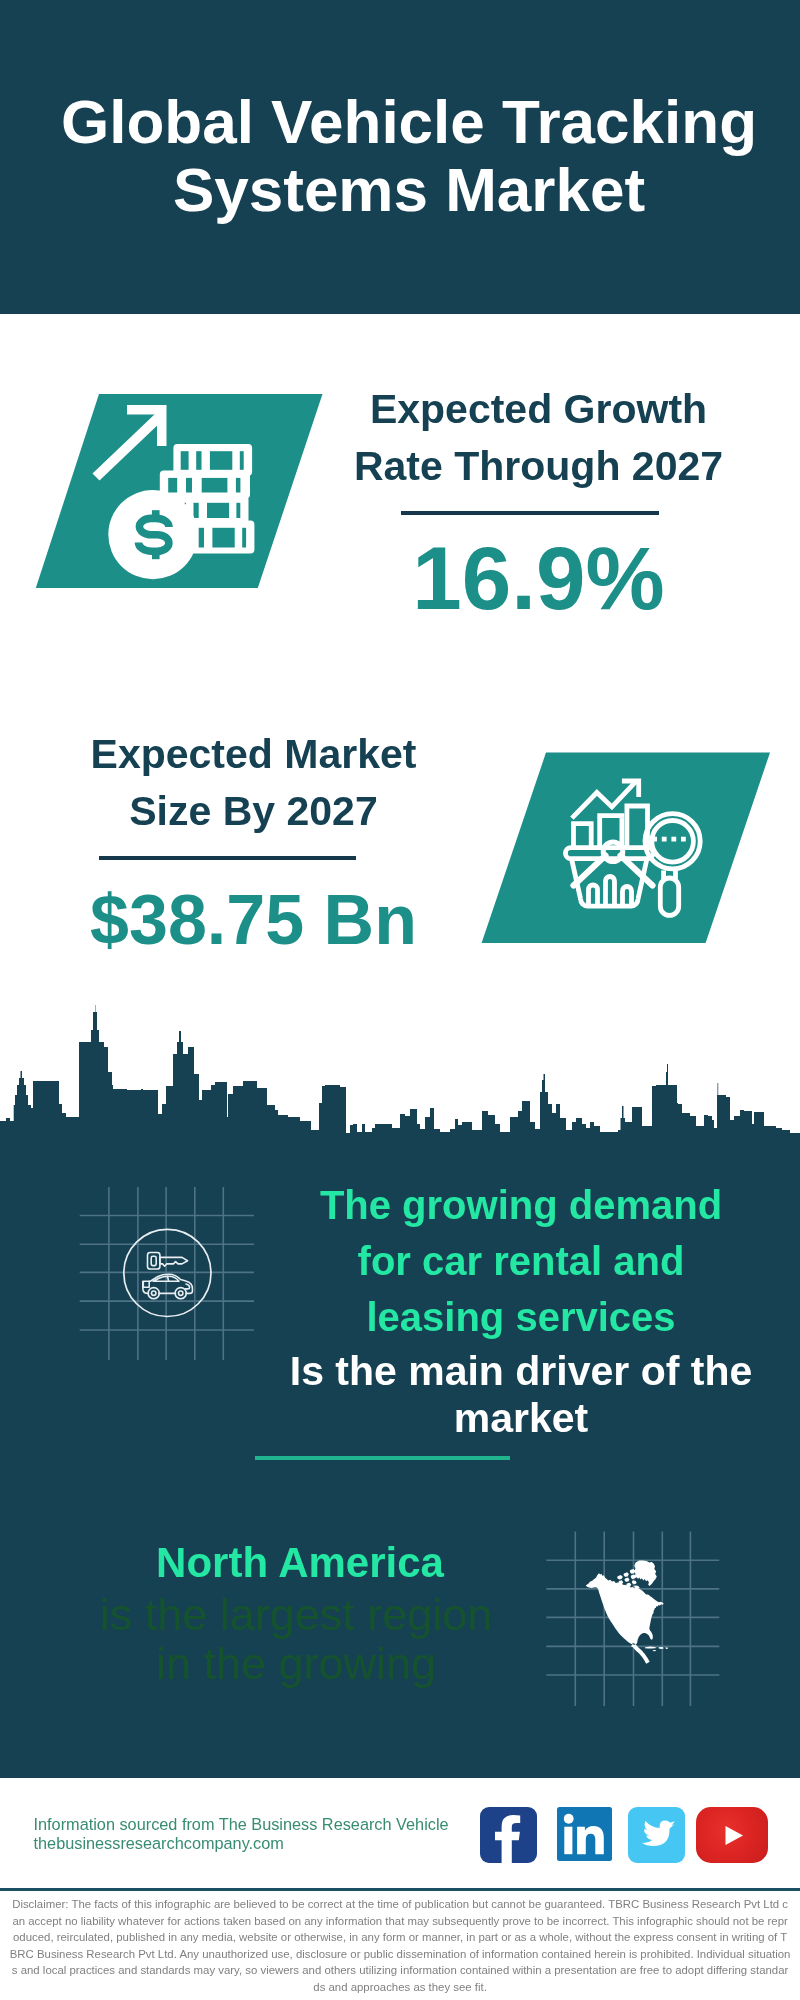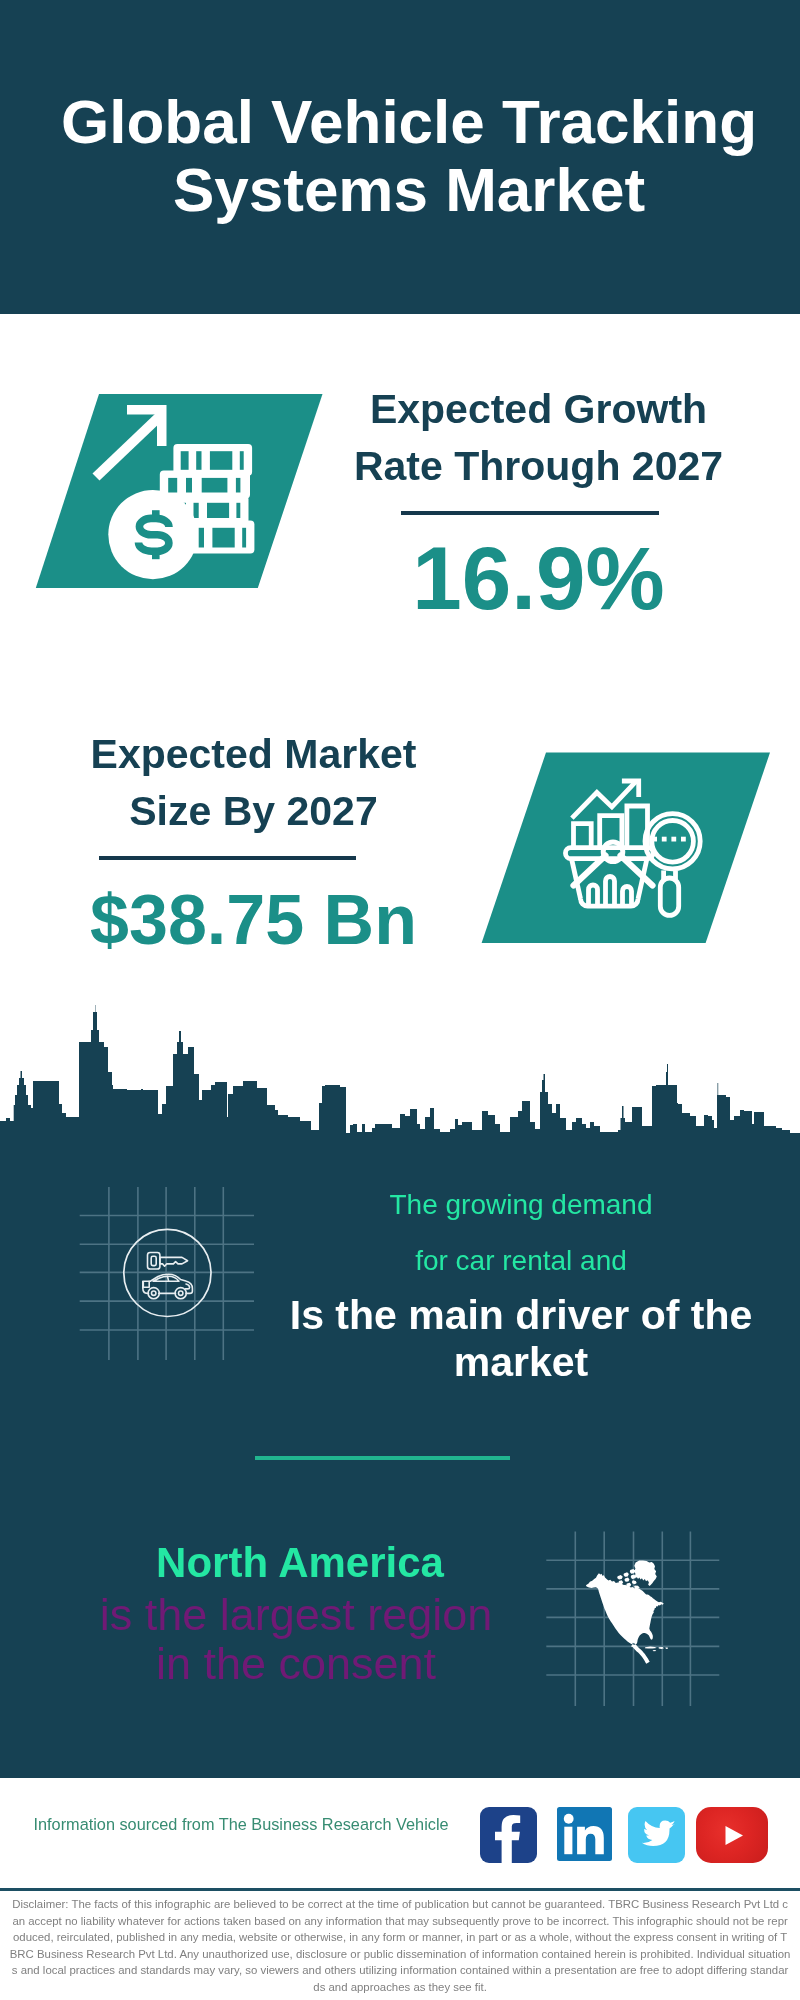--- a/index.html
+++ b/index.html
@@ -23,27 +23,27 @@
   #stat2-text .stat-rule{width:257px;left:-26px;}
 
   .icon-box{position:absolute;}
 
   
   .skyline{position:absolute;left:0;top:1005px;width:800px;height:140px;display:block;}
   .darkband{position:absolute;left:0;top:1141px;width:800px;height:637px;background:#164153;}
 
   
   .driver-text{position:absolute;left:271px;top:1177px;width:500px;text-align:center;}
-  .driver-head{color:#24e7a3;font-weight:normal;font-size:28px;line-height:56px;}
+  .driver-head{color:#24e7a3;font-weight:bold;font-size:40px;line-height:56px;}
   .driver-sub{color:#ffffff;font-size:41px;line-height:47px;font-weight:bold;padding-top:3px;}
   .driver-rule{position:absolute;left:255px;top:1456px;width:255px;height:4px;background:#21b58f;}
 
   .region-text{position:absolute;left:46px;top:1536px;width:500px;text-align:center;}
   .region-head{color:#24e7a3;font-weight:bold;font-size:42px;line-height:54px;position:relative;left:4px;}
-  .region-sub{color:#701a75;font-size:45px;line-height:49px;}
+  .region-sub{color:#14532d;font-size:45px;line-height:49px;}
 
   
   .footer{position:absolute;left:0;top:1778px;width:800px;height:222px;background:#fff;}
   .src-text{position:absolute;left:33.5px;top:1815px;color:#378c72;font-size:16.3px;line-height:19.2px;}
   .social-row{position:absolute;left:0;top:0;width:800px;height:0;}
   .social-btn{position:absolute;top:1806.5px;width:57px;height:56px;border-radius:9px;display:block;overflow:hidden;}
   .divider{position:absolute;left:0;top:1888px;width:800px;height:2.6px;background:#1d4f63;}
   .disclaimer{position:absolute;left:9.6px;top:1896px;width:781px;color:#808080;font-size:11.4px;line-height:16.5px;word-break:break-all;text-align:center;}
 </style>
 </head>
@@ -197,33 +197,34 @@
         <circle cx="180.7" cy="1293.2" r="5.6"></circle>
         <circle cx="180.7" cy="1293.2" r="2.2"></circle>
       </g>
     </svg>
   </div>
 
   <div class="driver-text">
     <div class="driver-head">
       <div>The growing demand</div>
       <div>for car rental and</div>
+      <div>leasing services</div>
     </div>
     <div class="driver-sub">
       <div>Is the main driver of the</div>
       <div>market</div>
     </div>
   </div>
   <div class="driver-rule"></div>
 
   <div class="region-text">
     <div class="region-head">North America</div>
     <div class="region-sub">
       <div>is the largest region</div>
-      <div>in the consent</div>
+      <div>in the growing</div>
     </div>
   </div>
 
   <div class="icon-box" style="left:530px;top:1520px;width:210px;height:200px;">
     <svg width="210" height="200" viewBox="530 1520 210 200" xmlns="http://www.w3.org/2000/svg">
       <g stroke="#4d7384" stroke-width="1.6" fill="none">
         <line x1="575.3" y1="1531.5" x2="575.3" y2="1706"></line>
         <line x1="604.2" y1="1531.5" x2="604.2" y2="1706"></line>
         <line x1="633.5" y1="1531.5" x2="633.5" y2="1706"></line>
         <line x1="662.3" y1="1531.5" x2="662.3" y2="1706"></line>
@@ -236,20 +237,21 @@
       </g>
       <g>
         <path d="M 585.9 1585.2 L 588.6 1583.4 L 589.9 1581.8 L 592.2 1580.7 L 594.2 1578.9 L 596.0 1577.7 L 597.1 1575.5 L 598.9 1573.2 L 600.5 1574.6 L 601.6 1573.7 L 602.3 1575.7 L 603.9 1575.3 L 605.0 1577.5 L 606.6 1578.9 L 608.4 1580.4 L 610.2 1579.8 L 612.0 1581.6 L 614.0 1581.1 L 615.8 1582.9 L 617.8 1582.5 L 619.6 1584.0 L 621.7 1583.6 L 623.5 1585.2 L 625.3 1584.7 L 627.1 1586.3 L 628.9 1585.8 L 630.7 1587.4 L 632.5 1587.0 L 634.3 1588.3 L 636.1 1587.9 L 637.6 1589.0 L 639.2 1588.5 L 640.8 1589.7 L 642.4 1590.8 L 643.7 1592.1 L 645.1 1593.5 L 646.2 1594.6 L 647.5 1594.4 L 648.9 1595.1 L 650.2 1596.2 L 651.6 1596.9 L 652.9 1598.2 L 654.3 1599.3 L 655.9 1600.5 L 657.4 1601.6 L 659.0 1602.3 L 660.6 1601.8 L 662.2 1602.5 L 663.7 1603.6 L 662.8 1604.7 L 661.3 1604.3 L 659.9 1605.4 L 658.6 1605.0 L 657.7 1606.5 L 656.5 1606.1 L 655.9 1607.7 L 654.7 1608.3 L 654.3 1609.9 L 653.4 1611.0 L 653.8 1612.6 L 652.7 1614.0 L 652.0 1615.8 L 651.4 1617.8 L 650.9 1620.0 L 650.5 1622.3 L 650.0 1624.5 L 649.6 1626.8 L 649.3 1628.6 L 650.0 1630.4 L 651.1 1631.7 L 652.0 1633.5 L 652.7 1635.3 L 652.9 1637.1 L 652.5 1638.9 L 651.6 1639.8 L 650.7 1639.2 L 649.8 1637.4 L 648.9 1635.6 L 647.5 1634.2 L 646.2 1633.5 L 644.8 1633.1 L 643.5 1633.1 L 642.1 1633.5 L 640.8 1634.4 L 639.7 1635.6 L 638.8 1636.9 L 638.1 1638.5 L 637.6 1640.1 L 637.4 1641.6 L 637.0 1643.2 L 636.1 1644.3 L 634.9 1644.8 L 633.6 1644.8 L 632.2 1644.3 L 630.9 1643.7 L 629.3 1642.8 L 627.5 1641.4 L 625.9 1640.1 L 624.1 1638.5 L 622.3 1636.7 L 620.5 1634.9 L 618.7 1632.9 L 616.9 1630.6 L 615.4 1628.4 L 613.8 1626.1 L 612.2 1623.6 L 610.6 1621.2 L 609.1 1618.7 L 607.7 1616.2 L 606.6 1613.7 L 605.5 1611.0 L 604.3 1608.3 L 603.4 1605.6 L 602.5 1602.9 L 601.6 1600.2 L 600.7 1597.5 L 599.8 1594.8 L 598.9 1592.1 L 598.3 1589.4 L 597.4 1587.9 L 595.8 1587.2 L 593.8 1587.4 L 591.5 1587.9 L 589.0 1587.4 L 586.6 1586.5 Z M 631.1 1646.4 L 632.6 1647.1 L 633.9 1648.4 L 635.3 1650.0 L 636.7 1651.5 L 638.1 1652.6 L 639.3 1653.8 L 640.6 1655.3 L 641.7 1656.6 L 642.8 1658.1 L 643.8 1659.6 L 644.7 1661.1 L 645.6 1662.7 L 646.3 1663.8 L 649.7 1661.8 L 649.1 1660.7 L 648.2 1659.1 L 647.2 1657.4 L 646.0 1655.8 L 644.9 1654.1 L 643.7 1652.7 L 642.3 1651.1 L 640.8 1649.6 L 639.5 1648.5 L 638.2 1647.2 L 636.9 1645.7 L 635.0 1643.8 L 632.9 1642.8 Z M 635.6 1562.4 L 639.2 1560.6 L 643.0 1560.4 L 646.6 1561.1 L 649.3 1562.4 L 651.8 1562.0 L 653.8 1563.8 L 655.0 1566.3 L 654.3 1569.0 L 656.1 1571.2 L 655.2 1573.9 L 656.8 1576.4 L 655.6 1578.9 L 653.8 1580.9 L 652.5 1583.1 L 650.9 1584.7 L 649.6 1586.1 L 648.2 1584.7 L 648.9 1582.2 L 647.5 1580.2 L 646.0 1581.3 L 644.8 1579.1 L 643.3 1580.4 L 641.9 1578.2 L 640.6 1579.5 L 639.2 1577.5 L 638.1 1578.9 L 636.7 1577.1 L 635.8 1578.4 L 634.9 1576.4 L 635.4 1573.7 L 634.3 1571.2 L 635.4 1568.5 L 634.3 1565.8 Z M 617.6 1576.2 L 620.8 1575.0 L 622.8 1576.8 L 621.7 1579.1 L 619.0 1579.5 L 617.2 1578.0 Z M 623.9 1573.5 L 627.1 1572.3 L 628.9 1574.1 L 627.7 1576.4 L 625.0 1576.8 L 623.5 1575.0 Z M 630.2 1570.1 L 633.4 1569.0 L 635.2 1571.0 L 634.0 1573.2 L 631.3 1573.7 L 629.8 1571.9 Z M 619.0 1581.1 L 621.7 1580.2 L 623.2 1582.2 L 622.1 1584.0 L 619.6 1584.3 L 618.3 1582.7 Z M 625.0 1578.4 L 628.0 1577.5 L 629.5 1579.5 L 628.4 1581.6 L 625.7 1581.8 L 624.4 1580.0 Z M 631.3 1575.3 L 634.3 1574.6 L 635.8 1576.6 L 634.7 1578.6 L 632.0 1578.9 L 630.7 1577.1 Z M 626.8 1583.4 L 629.8 1582.7 L 631.3 1584.7 L 630.2 1586.5 L 627.5 1587.0 L 626.2 1585.2 Z M 621.2 1585.4 L 623.9 1584.7 L 625.3 1586.7 L 624.1 1588.3 L 621.7 1588.5 L 620.5 1587.0 Z M 632.9 1580.2 L 635.8 1580.9 L 636.7 1582.9 L 634.9 1584.3 L 632.5 1583.6 L 631.8 1582.0 Z M 634.7 1585.4 L 637.9 1585.8 L 639.7 1587.4 L 637.9 1589.0 L 635.4 1588.5 L 634.0 1587.0 Z M 633.6 1590.1 L 637.0 1590.3 L 638.5 1591.9 L 636.7 1593.5 L 634.0 1593.0 L 632.9 1591.5 Z M 637.9 1592.1 L 640.8 1593.0 L 641.9 1594.6 L 639.9 1595.5 L 637.6 1594.6 L 637.0 1593.3 Z M 645.3 1647.3 L 650.2 1646.4 L 654.7 1647.0 L 656.8 1647.9 L 652.5 1648.4 L 648.0 1648.4 L 644.8 1648.2 Z M 658.6 1647.3 L 662.4 1647.0 L 664.0 1648.2 L 661.5 1649.1 L 658.8 1648.6 Z M 665.3 1647.5 L 667.6 1647.5 L 668.2 1648.6 L 666.0 1649.1 Z M 652.5 1650.2 L 655.2 1650.0 L 656.3 1650.9 L 653.6 1651.3 Z" fill="#ffffff"></path>
       </g>
     </svg>
   </div>
 
   <div class="footer"></div>
   <div class="src-text">
     <div>Information sourced from The Business Research Vehicle</div>
+    <div>thebusinessresearchcompany.com</div>
   </div>
   <div class="social-row">
     <a class="social-btn" style="left:480px;background:#1d4289;">
       <svg width="57" height="56" viewBox="0 0 57 56">
           <path d="M31.8 56 L31.8 33.2 L38.8 33.2 L39.9 24.8 L31.8 24.8 L31.8 19.4 Q31.8 16.0 36.6 16.0 L40.2 16.0 L40.2 8.5 Q36.9 8.0 33.4 8.0 Q27.1 8.0 24.0 11.5 Q21.6 14.4 21.6 20.0 L21.6 24.8 L15.0 24.8 L15.0 33.2 L21.6 33.2 L21.6 56 Z" fill="#ffffff"></path>
         </svg>
     </a>
     <a class="social-btn" style="left:556.6px;top:1807px;width:55px;height:54.4px;border-radius:2.5px;background:#1176b4;">
       <svg width="55" height="55" viewBox="0 0 55 55">
         <rect x="7.3" y="19.7" width="8.1" height="27.5" fill="#ffffff"></rect>

